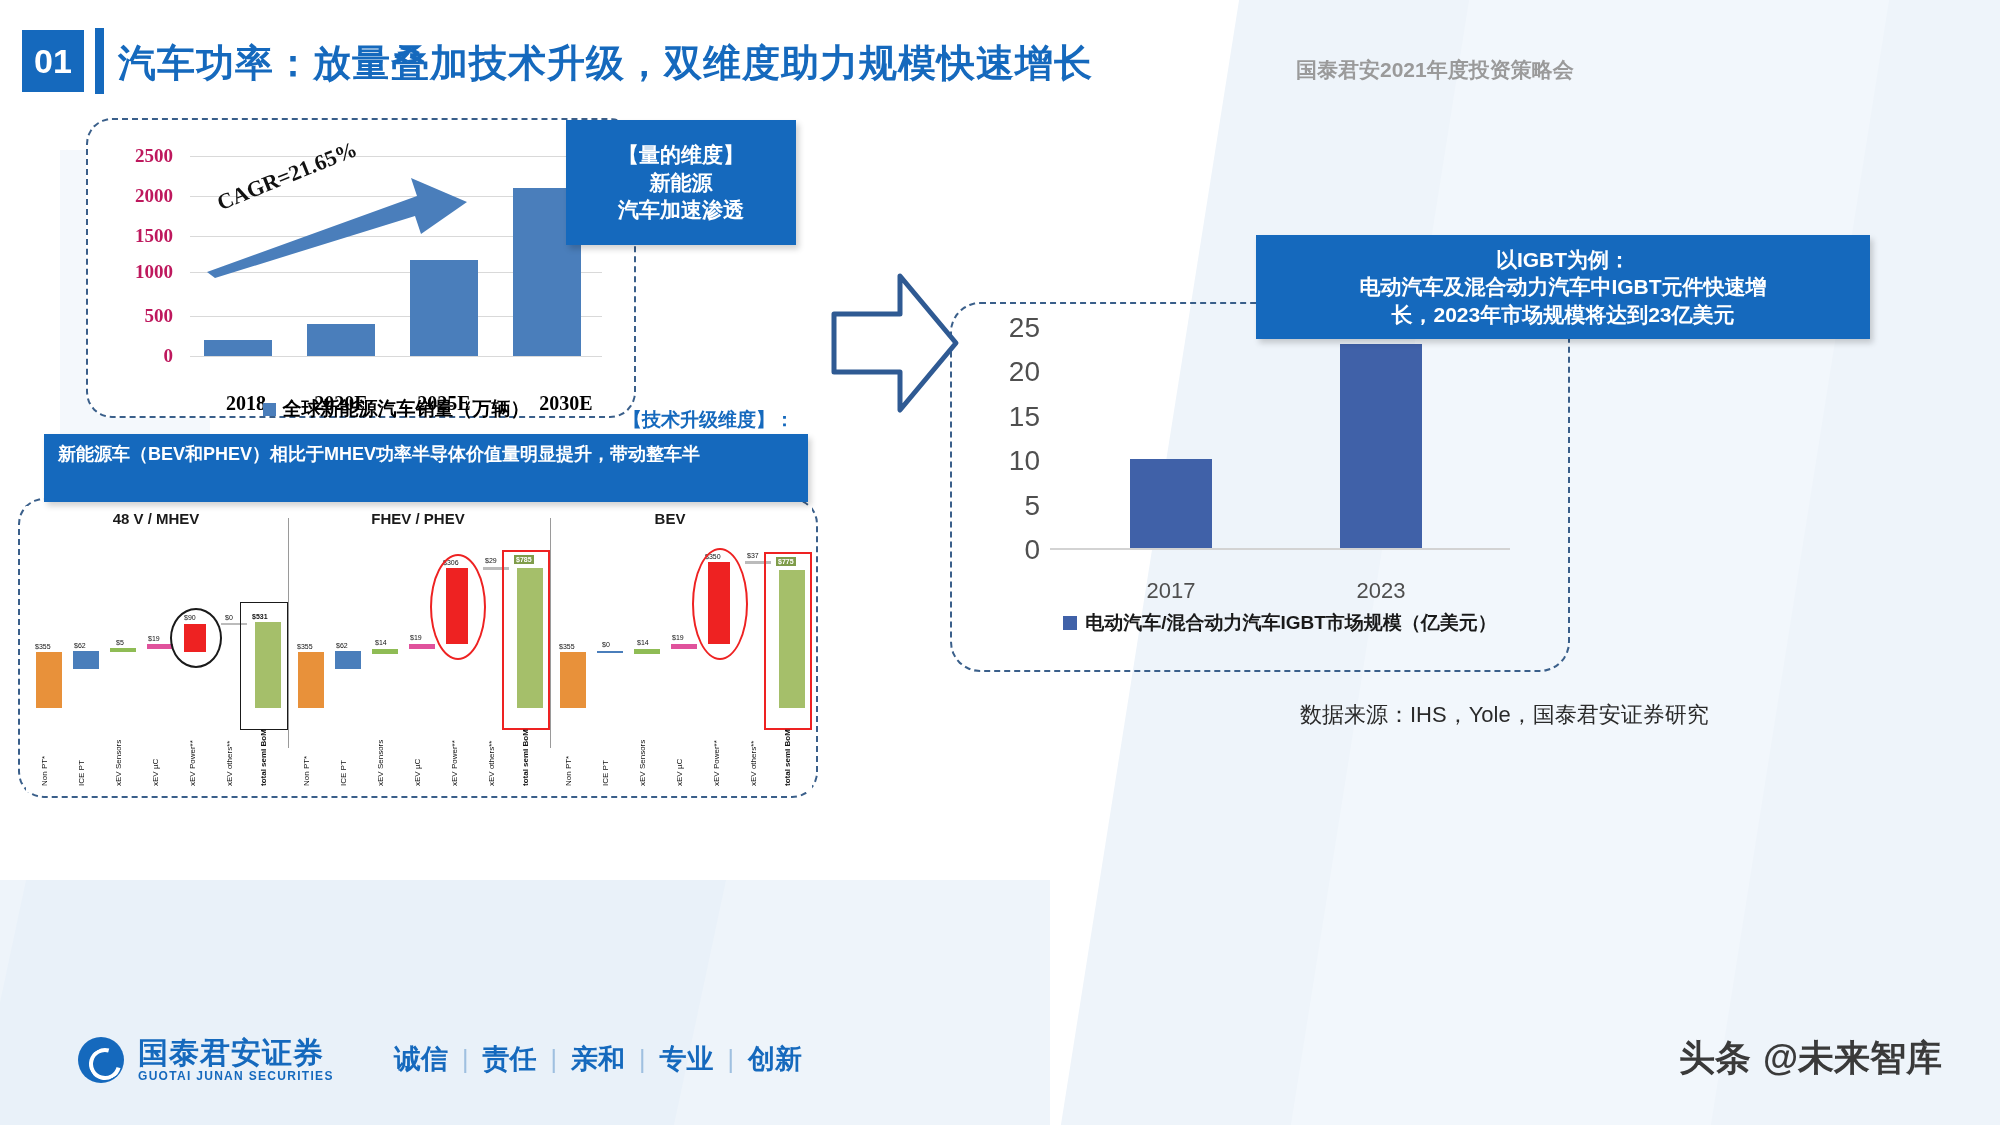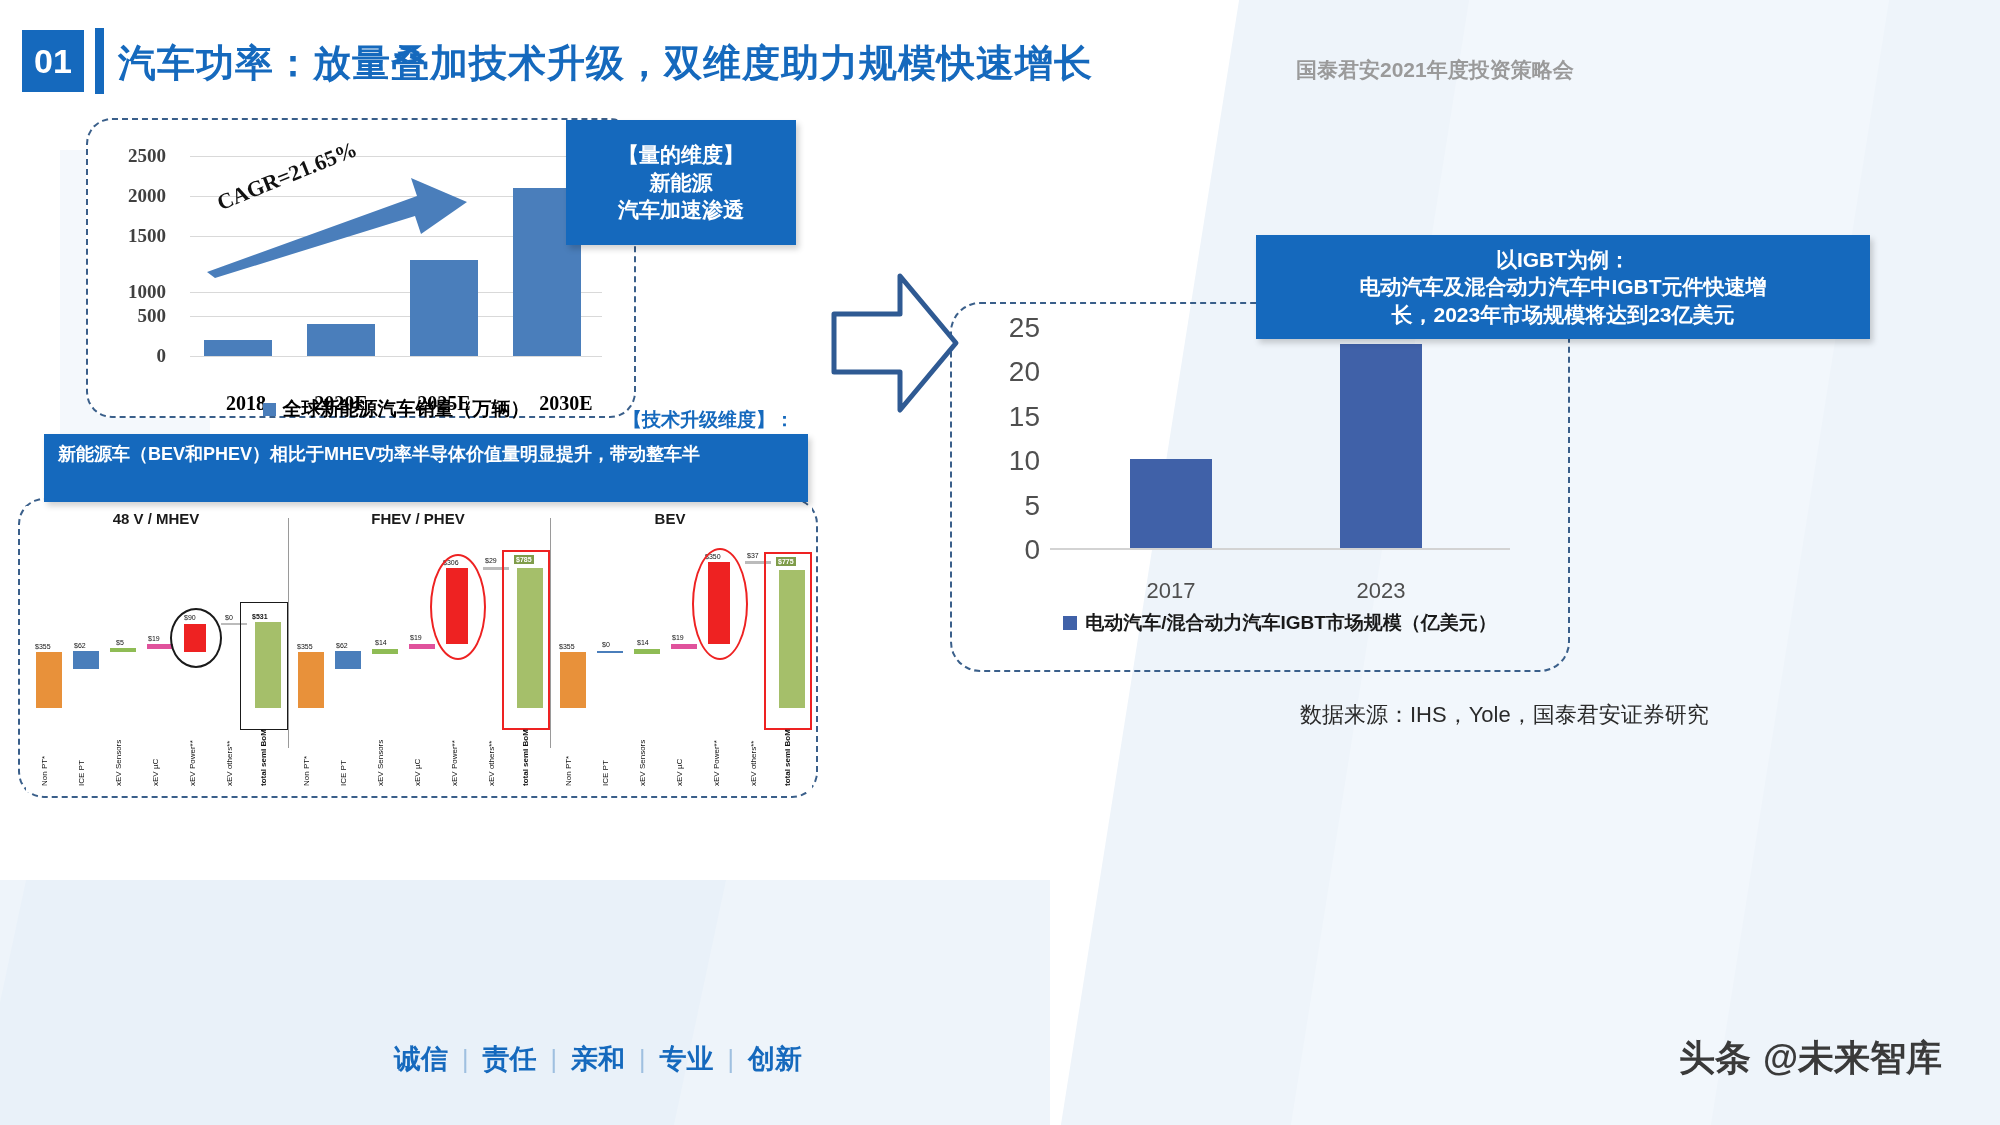--- a/index.html
+++ b/index.html
@@ -34,23 +34,23 @@
     font-size: 21px; font-weight: bold; color: #9a9a9a; white-space: nowrap;
   }
 
   
   #left-card {
     position: absolute; left: 86px; top: 118px; width: 550px; height: 300px;
     border: 2px dashed #3a5f8a; border-radius: 26px; background: #ffffff; z-index: 6;
   }
   #chart1 { position: absolute; left: 96px; top: 128px; width: 530px; height: 350px; z-index: 8; }
   .c1-ytick {
-    position: absolute; right: 100%; margin-right: 24px;
+    position: absolute; right: 100%; margin-right: 17px;
     font-family: "Liberation Serif", "DejaVu Serif", serif;
-    font-size: 19px; font-weight: bold; color: #404040; white-space: nowrap;
+    font-size: 19px; font-weight: bold; color: #be185d; white-space: nowrap;
     transform: translateY(-50%);
   }
   .c1-grid { position: absolute; left: 0; height: 1px; background: #d9d9d9; width: 100%; }
   .c1-plot { position: absolute; left: 94px; top: 28px; width: 412px; height: 200px; }
   .c1-bar { position: absolute; bottom: 0; background: #4a7ebb; }
   .c1-xtick {
     position: absolute; top: 236px;
     font-family: "Liberation Serif", "DejaVu Serif", serif;
     font-size: 20px; font-weight: bold; color: #000;
     text-align: center; transform: translateX(-50%);
@@ -211,21 +211,21 @@
   <div class="c1-plot">
     <div class="c1-grid" style="top:0px;">
         <span class="c1-ytick">2500</span>
       </div>
     <div class="c1-grid" style="top:40px;">
         <span class="c1-ytick">2000</span>
       </div>
     <div class="c1-grid" style="top:80px;">
         <span class="c1-ytick">1500</span>
       </div>
-    <div class="c1-grid" style="top:136px;">
+    <div class="c1-grid" style="top:116px;">
         <span class="c1-ytick">1000</span>
       </div>
     <div class="c1-grid" style="top:160px;text-decoration:underline;">
         <span class="c1-ytick">500</span>
       </div>
     <div class="c1-grid" style="top:200px;">
         <span class="c1-ytick">0</span>
       </div>
 
     <div class="c1-bar" style="left:14px; width:68px; height:16px;"></div>
@@ -421,20 +421,27 @@
 
   <div id="c2-legend">
     <span class="swatch"></span>
     <span class="lbl">电动汽车/混合动力汽车IGBT市场规模（亿美元）</span>
   </div>
 </div>
 
 <div id="source-line">数据来源：IHS，Yole，国泰君安证券研究</div>
 
 <div id="footer">
+  <div id="logo-wrap">
+    <div id="logo-mark"></div>
+    <div>
+      <div id="logo-cn">国泰君安证券</div>
+      <div id="logo-en">GUOTAI JUNAN SECURITIES</div>
+    </div>
+  </div>
 
   <div id="slogan">
     <span class="word">诚信</span>
     <span class="sep">|</span>
     <span class="word">责任</span>
     <span class="sep">|</span>
     <span class="word">亲和</span>
     <span class="sep">|</span>
     <span class="word">专业</span>
     <span class="sep">|</span>

